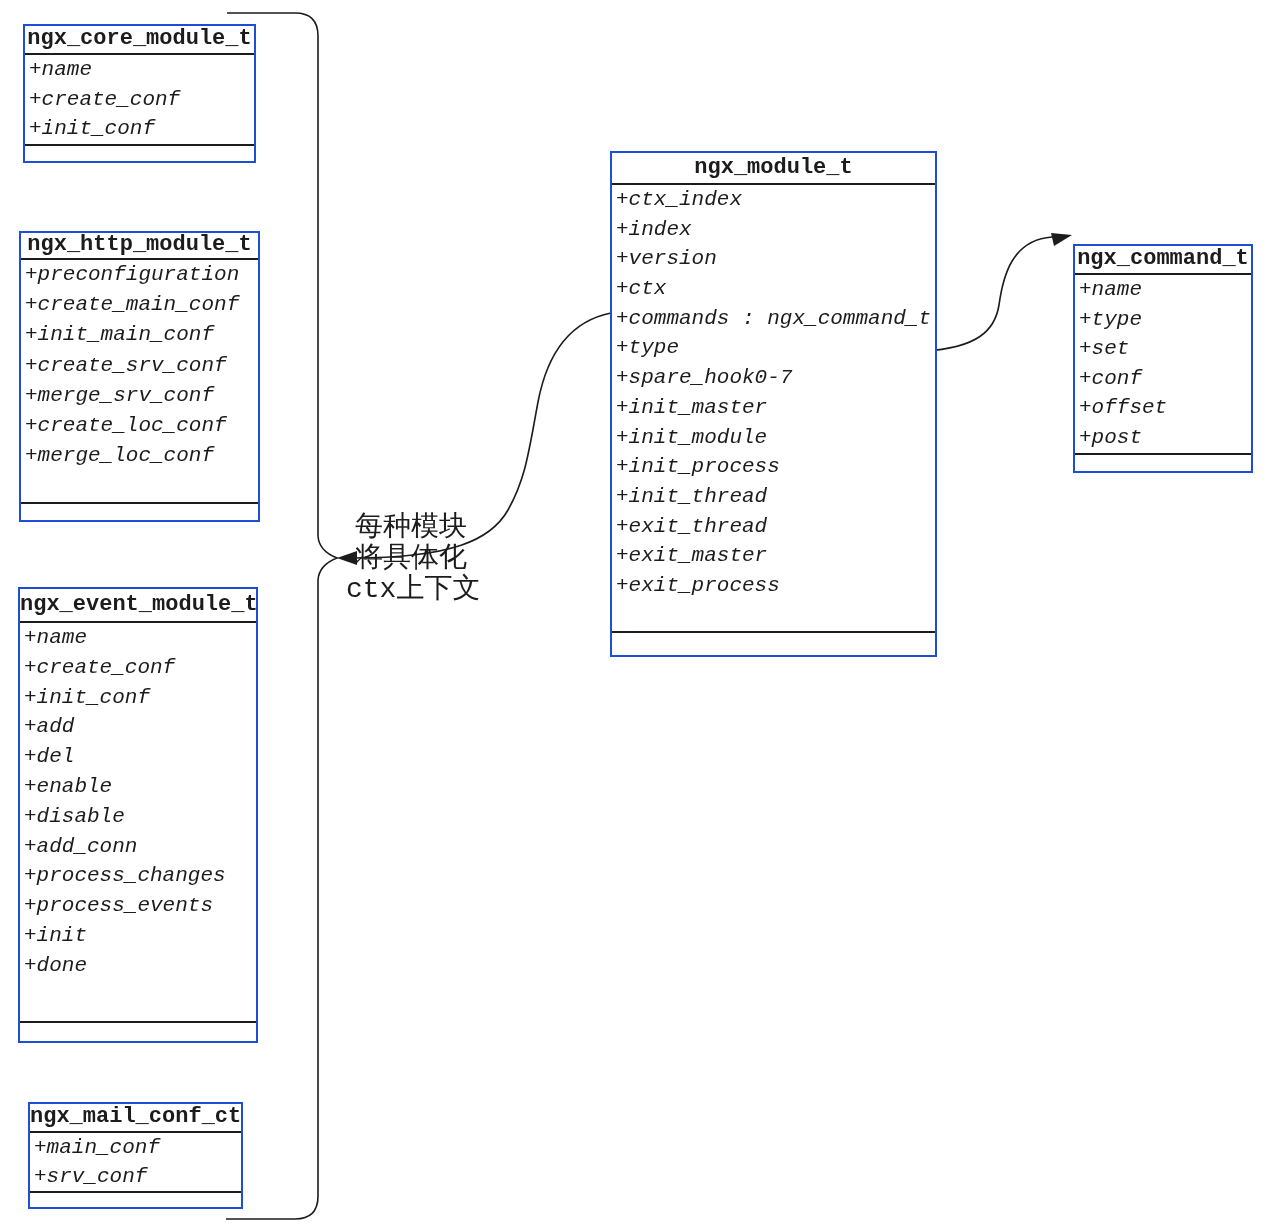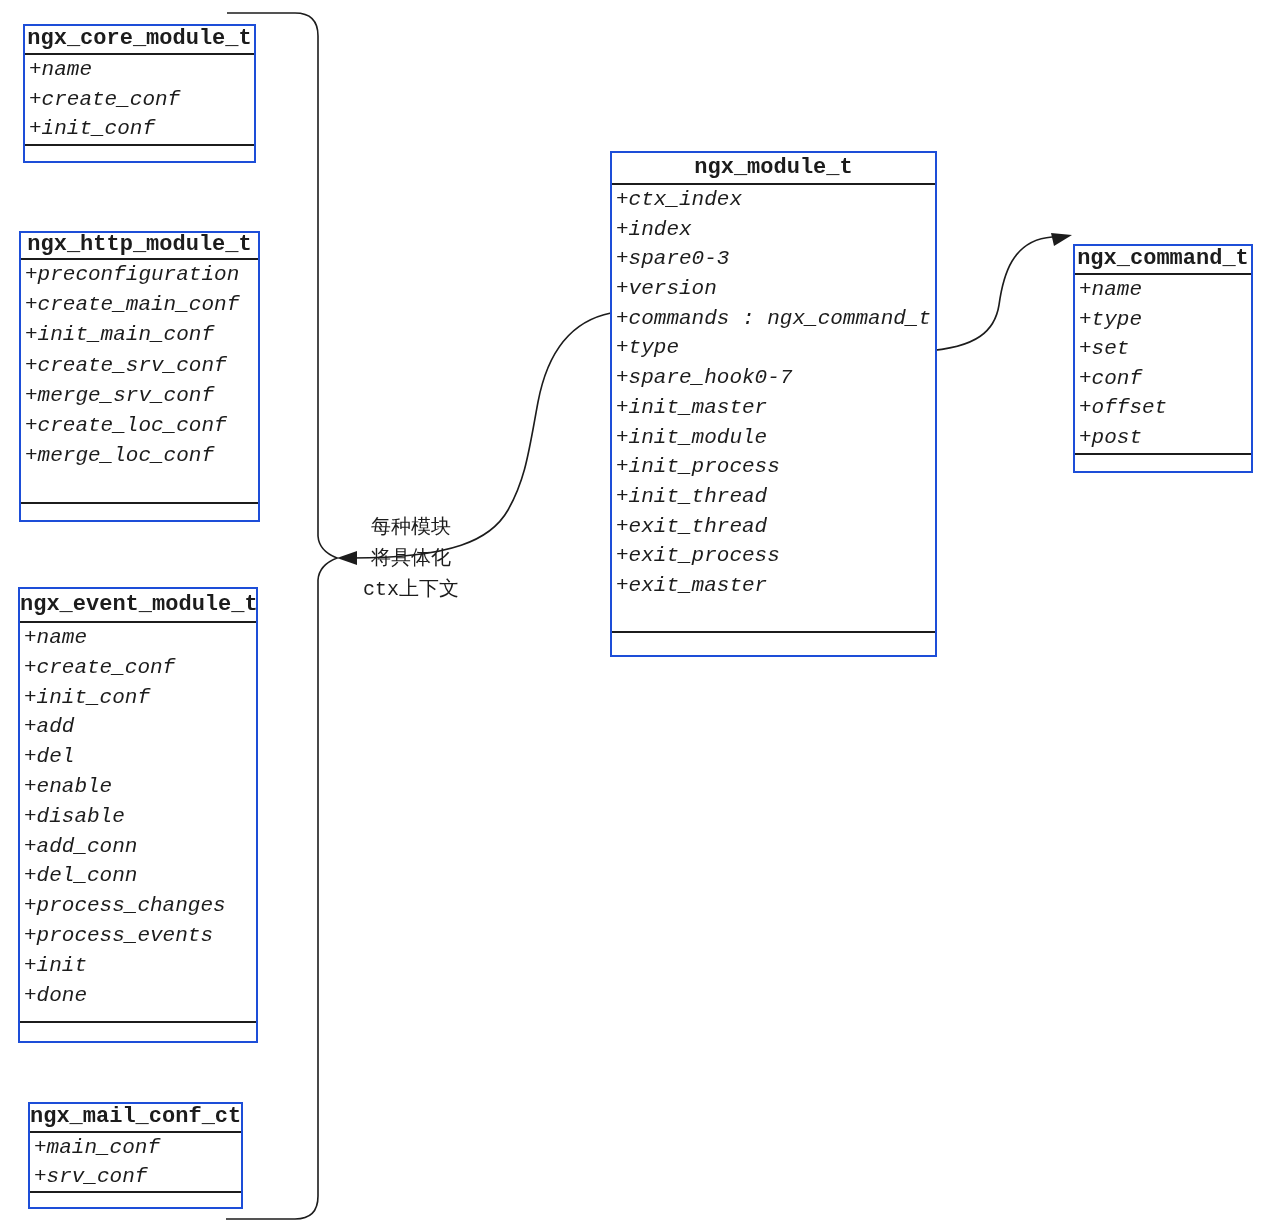--- a/index.html
+++ b/index.html
@@ -44,21 +44,21 @@
   }
   .uml-methods{
     box-sizing:border-box;
     flex:0 0 var(--bh);
     border-top:2px solid #1c1c1c;
   }
   #annotation{
     position:absolute;
     left:346px;top:512px;width:130px;
     text-align:center;
-    font-size:20px;
+    font-size:28px;
     line-height:31px;
     font-family:"Liberation Mono","DejaVu Sans Mono",sans-serif;
     color:#1c1c1c;
     white-space:nowrap;
   }
   #connector-layer{
     position:absolute;
     left:0;top:0;
     pointer-events:none;
   }
@@ -116,21 +116,20 @@
     <div class="uml-title">ngx_event_module_t</div>
     <div class="uml-fields">
         <div class="uml-field">+name</div>
         <div class="uml-field">+create_conf</div>
         <div class="uml-field">+init_conf</div>
         <div class="uml-field">+add</div>
         <div class="uml-field">+del</div>
         <div class="uml-field">+enable</div>
         <div class="uml-field">+disable</div>
         <div class="uml-field">+add_conn</div>
-        <div class="uml-field">+del_conn</div>
         <div class="uml-field">+process_changes</div>
         <div class="uml-field">+process_events</div>
         <div class="uml-field">+init</div>
         <div class="uml-field">+done</div>
       </div>
     <div class="uml-methods"></div>
   </div>
 
   <div class="uml-box" style="left:28px;top:1102px;width:215px;height:107px;--th:29px;--rh:29px;--bh:16px;">
     <div class="uml-title">ngx_mail_conf_ctx_t</div>
@@ -139,32 +138,32 @@
         <div class="uml-field">+srv_conf</div>
       </div>
     <div class="uml-methods"></div>
   </div>
 
   <div class="uml-box" style="left:610px;top:151px;width:327px;height:506px;--th:32px;--rh:29.7px;--bh:24px;">
     <div class="uml-title">ngx_module_t</div>
     <div class="uml-fields">
         <div class="uml-field">+ctx_index</div>
         <div class="uml-field">+index</div>
-        <div class="uml-field">+spare0-3</div>
         <div class="uml-field">+version</div>
+        <div class="uml-field">+ctx</div>
         <div class="uml-field">+commands : ngx_command_t</div>
         <div class="uml-field">+type</div>
         <div class="uml-field">+spare_hook0-7</div>
         <div class="uml-field">+init_master</div>
         <div class="uml-field">+init_module</div>
         <div class="uml-field">+init_process</div>
         <div class="uml-field">+init_thread</div>
         <div class="uml-field">+exit_thread</div>
+        <div class="uml-field">+exit_master</div>
         <div class="uml-field">+exit_process</div>
-        <div class="uml-field">+exit_master</div>
       </div>
     <div class="uml-methods"></div>
   </div>
 
   <div class="uml-box" style="left:1073px;top:244px;width:180px;height:229px;justify-content:center;--th:29px;--rh:29.6px;--bh:18px;">
     <div class="uml-title">ngx_command_t</div>
     <div class="uml-fields">
         <div class="uml-field">+name</div>
         <div class="uml-field">+type</div>
         <div class="uml-field">+set</div>

